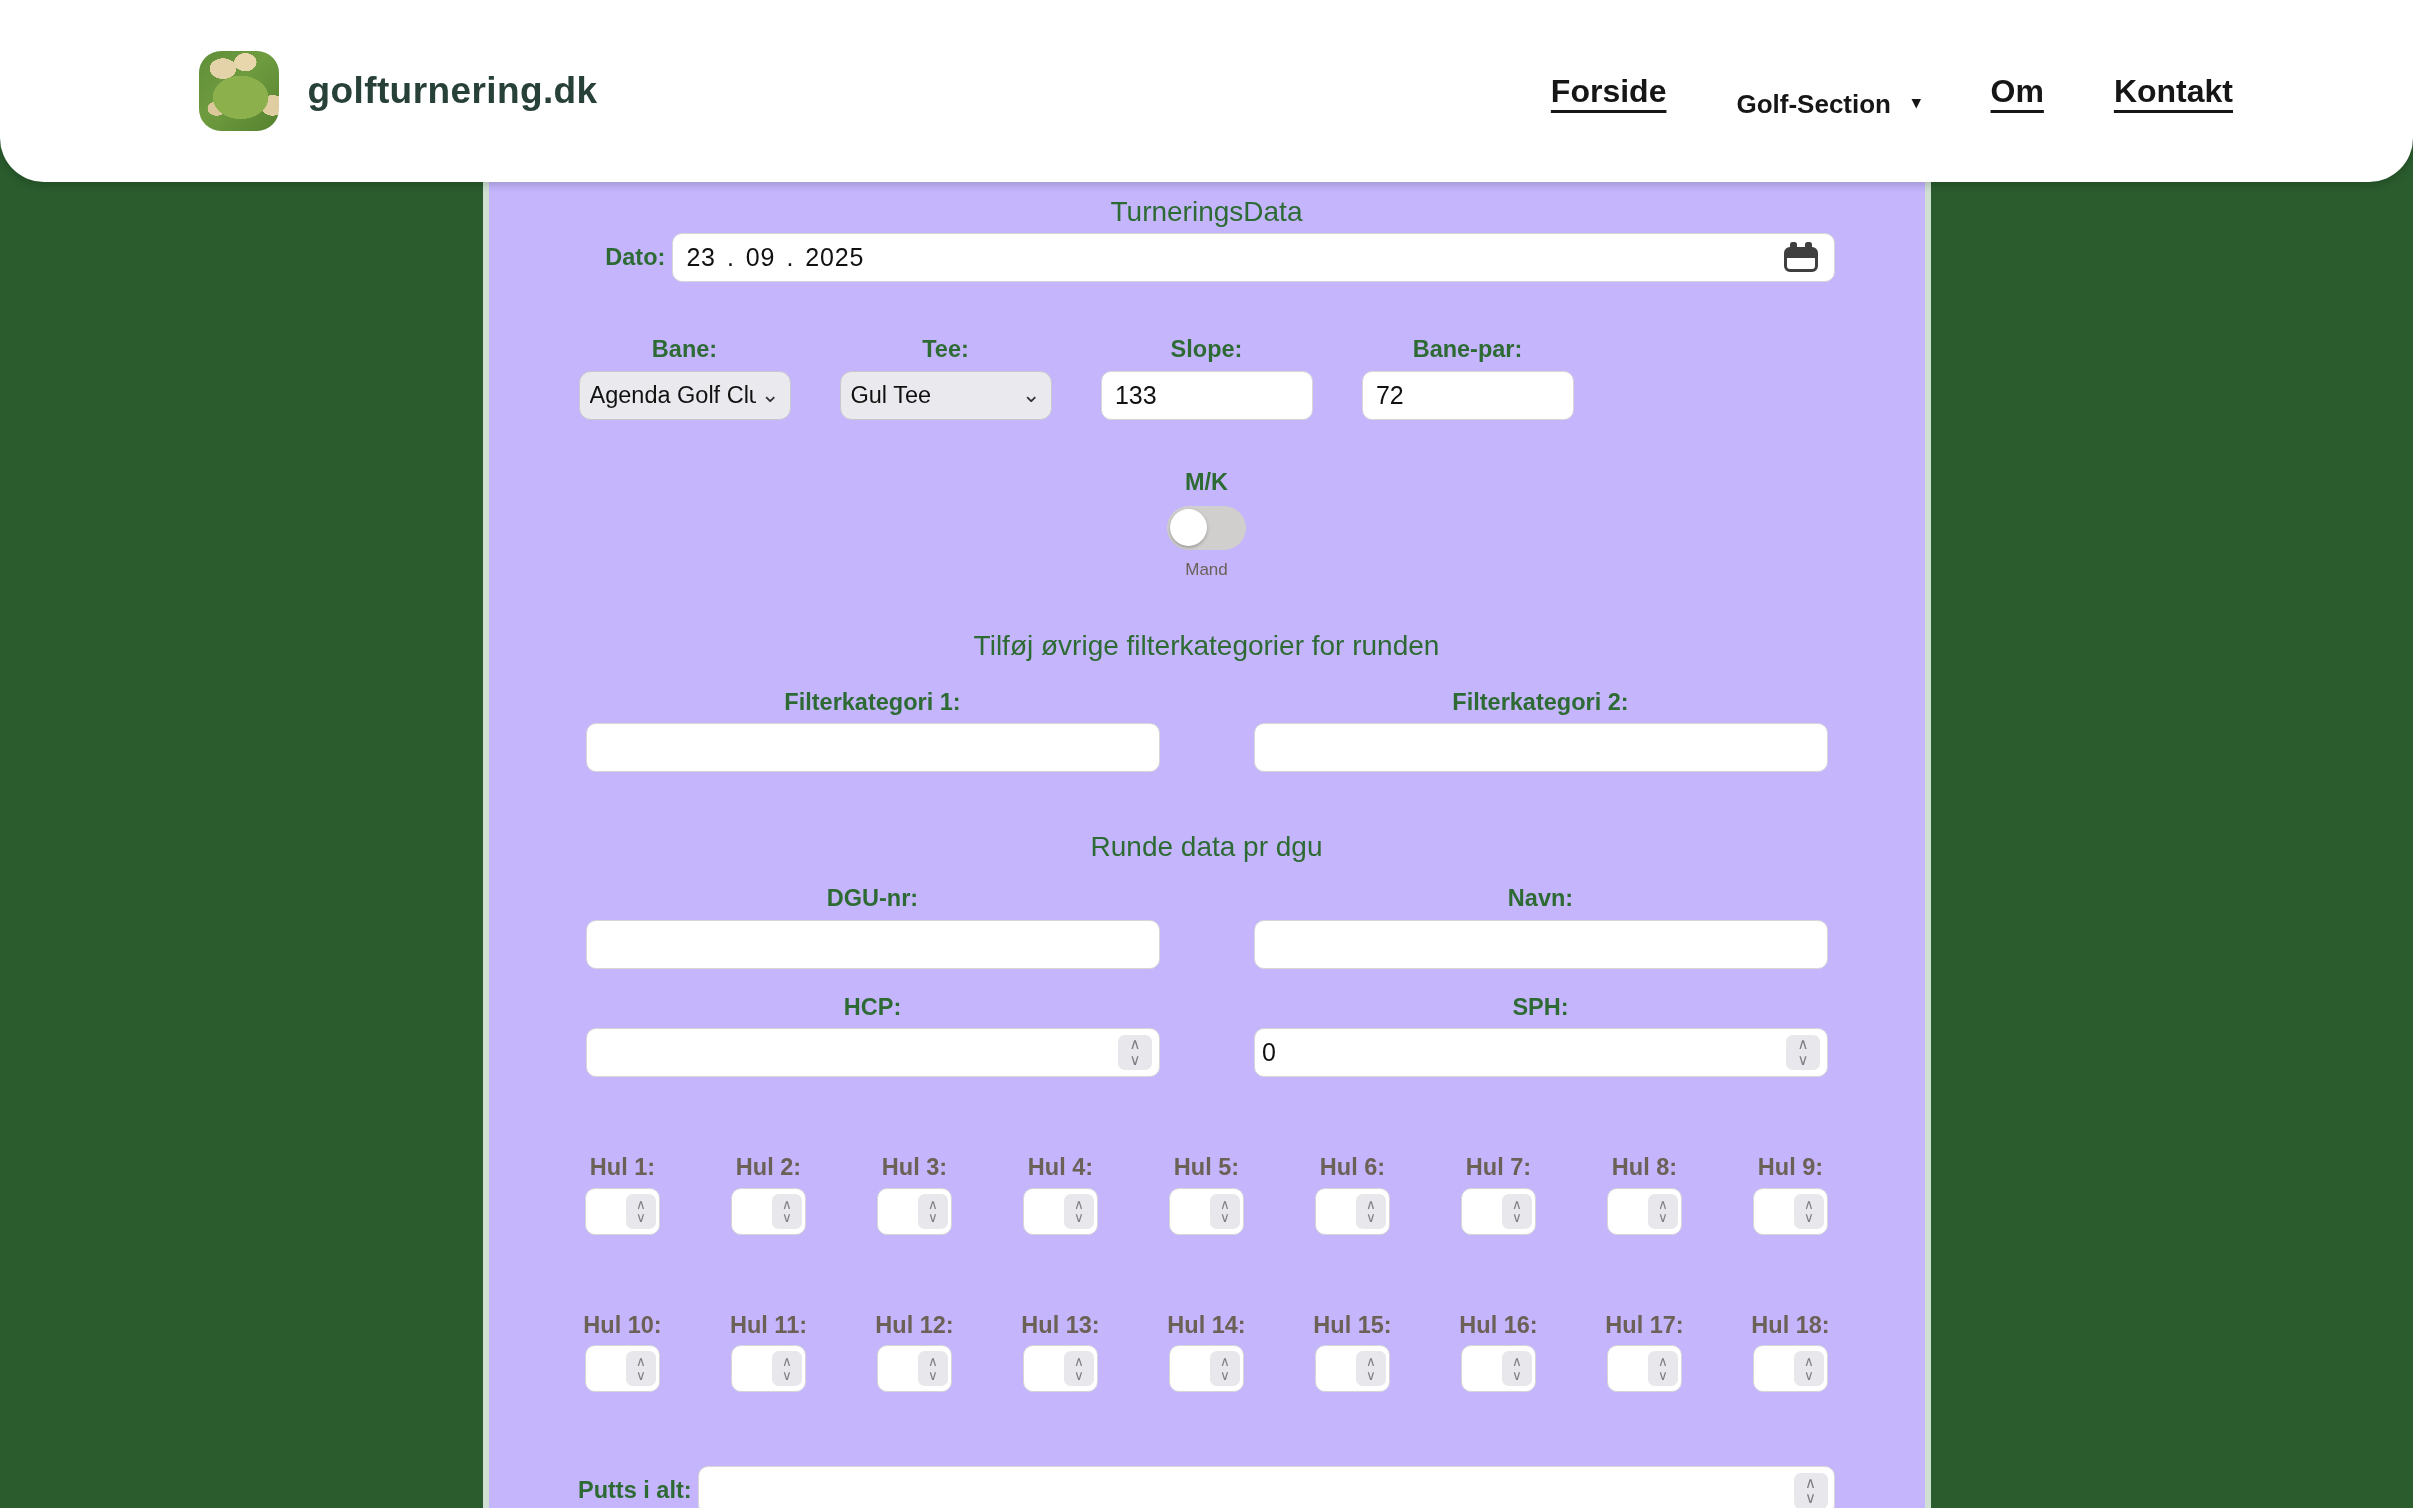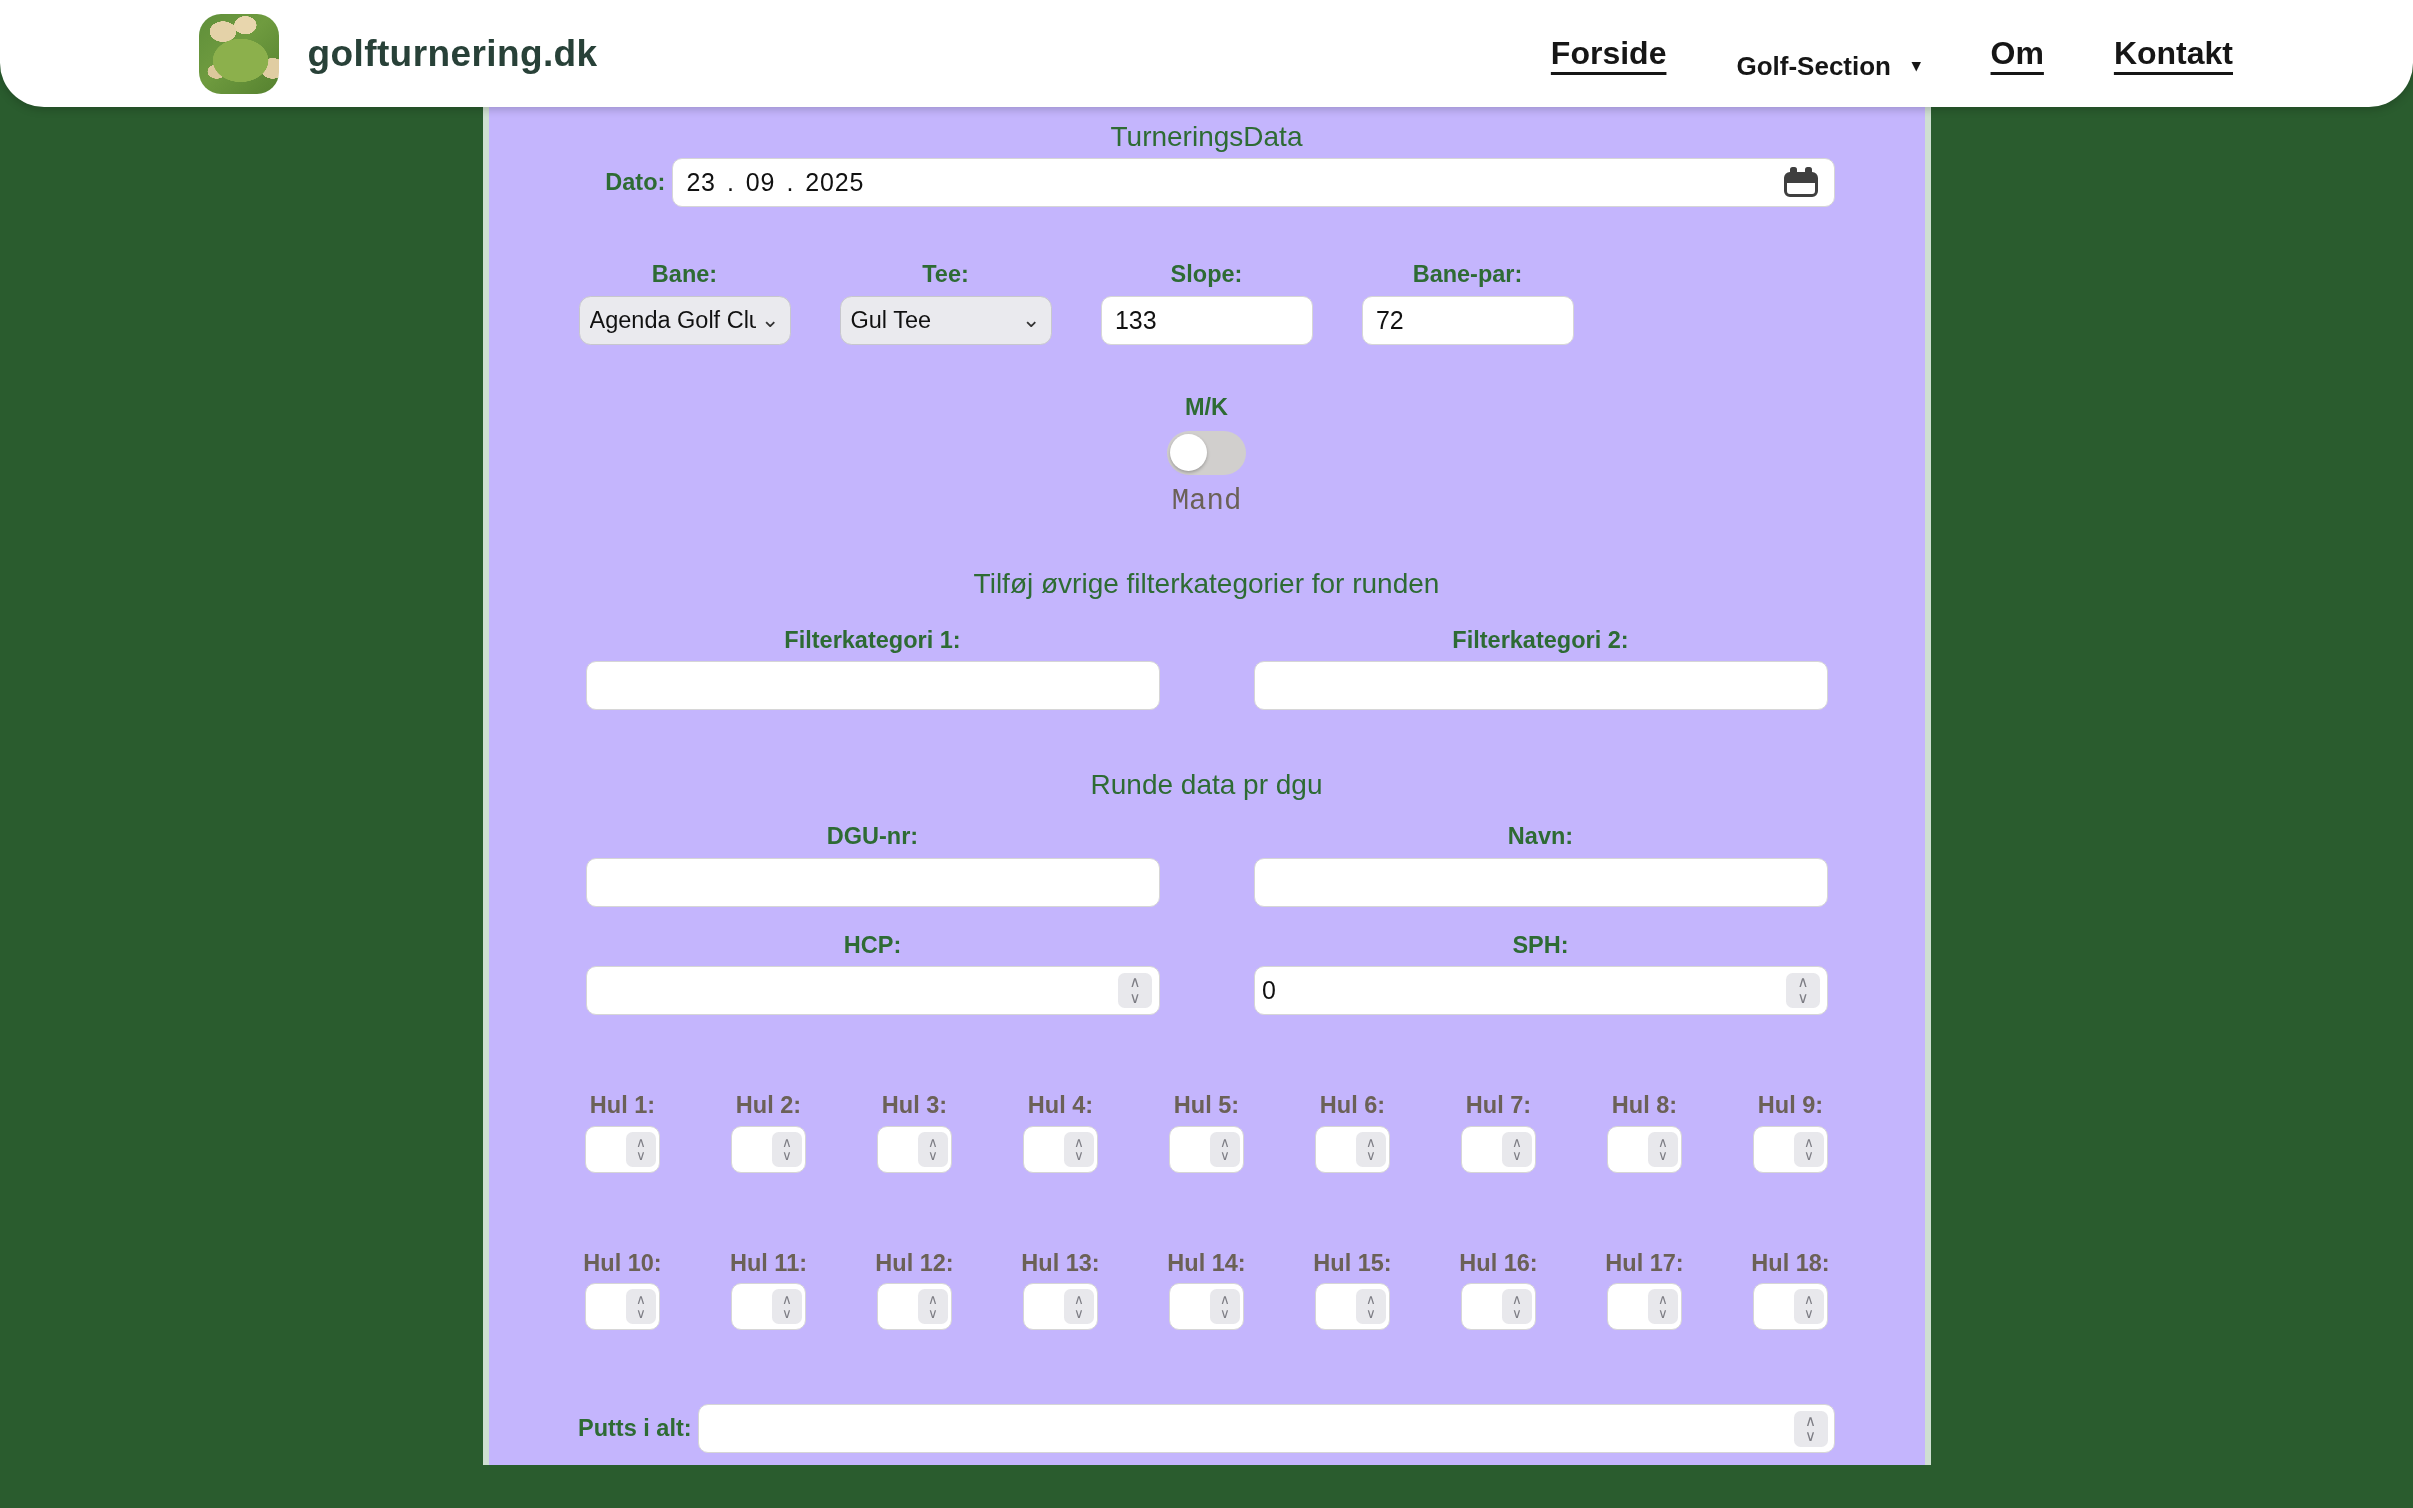--- a/index.html
+++ b/index.html
@@ -6,21 +6,21 @@
   html,body { width: 2413px; height: 1508px; overflow: hidden; }
   body {
     background: #2a5c2e;
     font-family: "Liberation Sans", sans-serif;
     color: #222;
   }
 
   
   .header {
     position: relative;
-    width: 2413px; height: 107px;
+    width: 2413px; height: 182px;
     background: #ffffff;
     border-radius: 0 0 44px 44px;
     box-shadow: 0 2.5px 8.4px rgba(0,0,0,.18);
     display: flex; align-items: center;
     z-index: 5;
   }
   .brand { display: flex; align-items: center; gap: 28.5px; margin-left: 199px; }
   .logo {
     width: 80px; height: 80px; border-radius: 22px;
     position: relative; overflow: hidden;
@@ -108,21 +108,21 @@
   
   .mk { margin-top: 49px; display: flex; flex-direction: column; align-items: center; }
   .toggle {
     margin-top: 10px; width: 79px; height: 44px; border-radius: 22px;
     background: #d1cfcd; position: relative; cursor: pointer;
   }
   .toggle .knob {
     position: absolute; left: 3.4px; top: 3.4px; width: 37px; height: 37px;
     border-radius: 50%; background: #fff; box-shadow: 0 1.7px 3.4px rgba(0,0,0,.25);
   }
-  .mk-state { margin-top: 10px; font-size: 29px; color: #6b6157; font-family: Liberation Mono, monospace; }
+  .mk-state { margin-top: 10px; font-size: 17px; color: #6b6157; }
 
   
   .grid2 {
     display: grid; grid-template-columns: repeat(2, 574px);
     column-gap: 94px; justify-content: center;
   }
 
   
   .numwrap { position: relative; width: 100%; }
   .numwrap .tbox { padding-right: 50px; }

